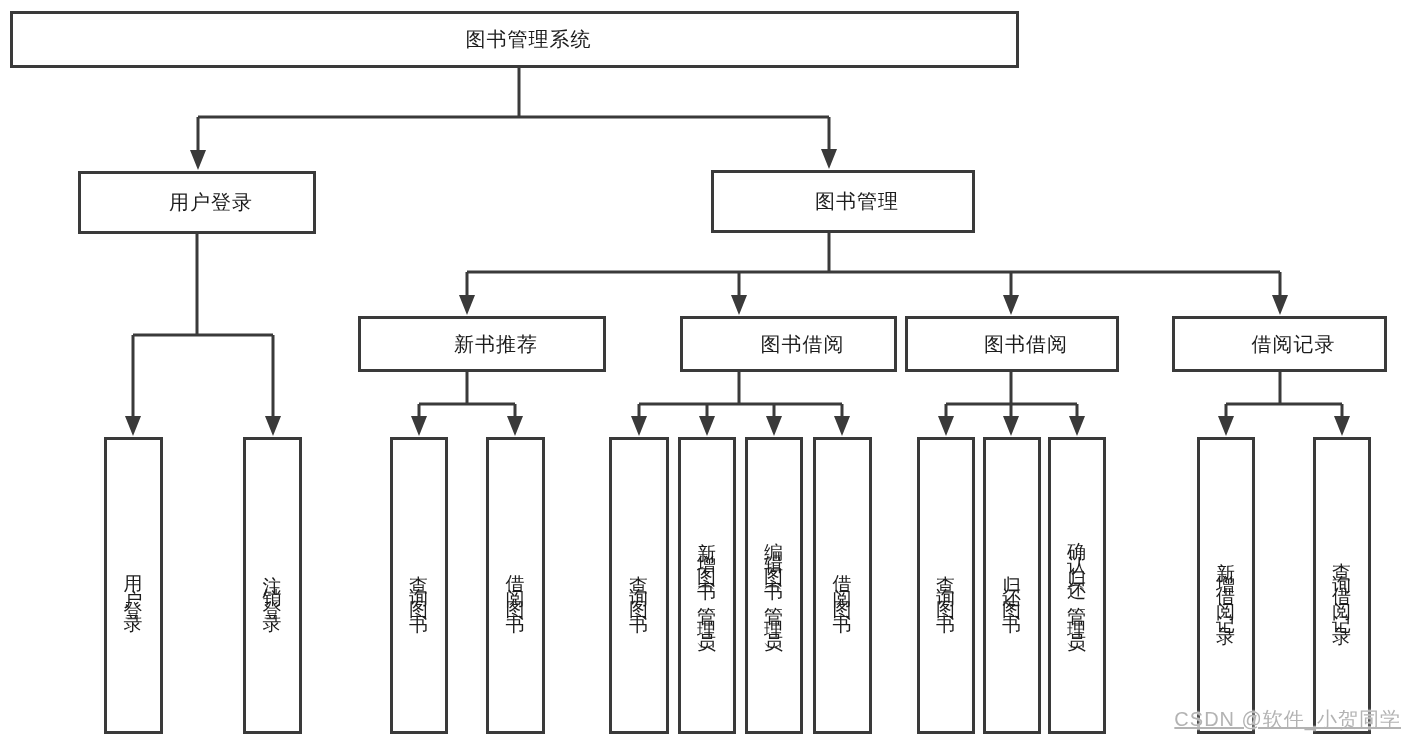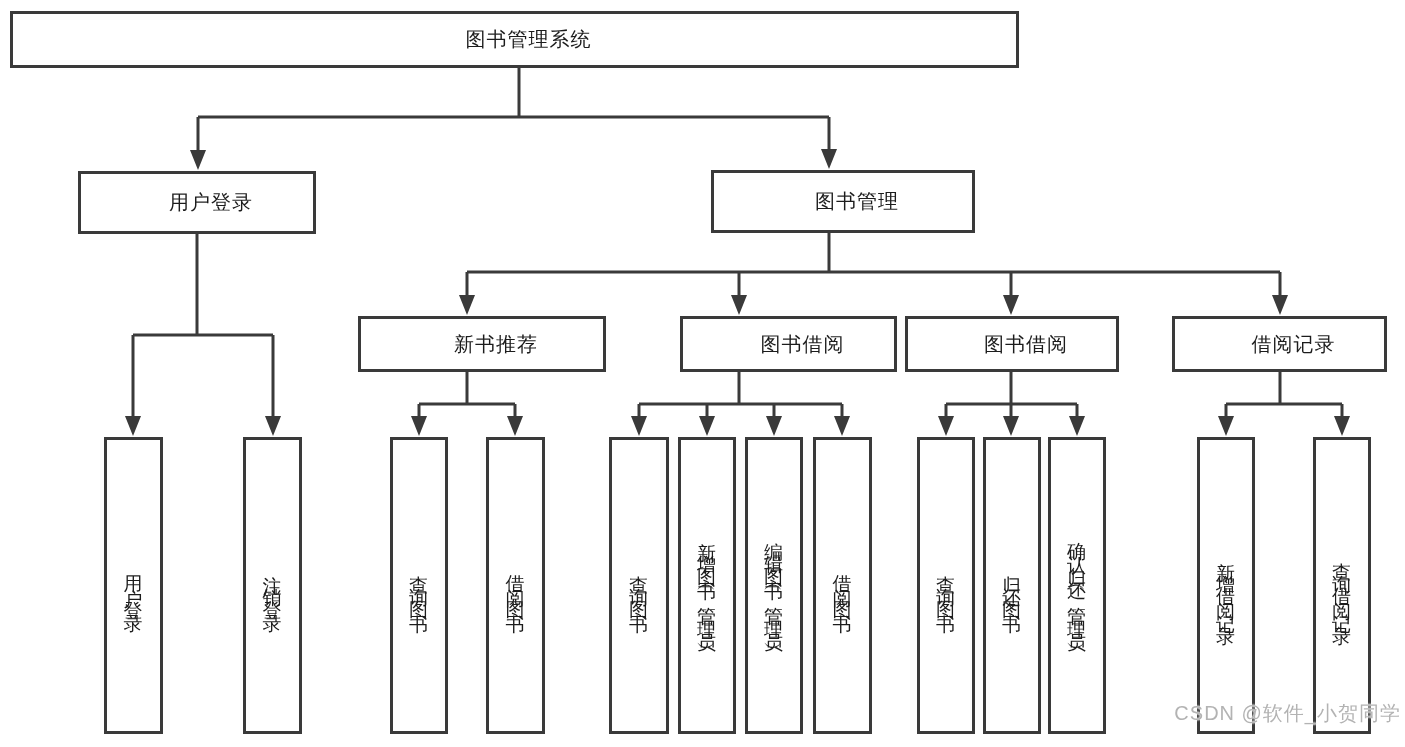--- a/index.html
+++ b/index.html
@@ -30,26 +30,27 @@
   .vbox{
     writing-mode:vertical-rl;
     text-orientation:mixed;
     font-size:19px;
     letter-spacing:13px;
     line-height:1;
     padding:8px 0;
   }
   .watermark{
     position:absolute;
-    right:4px;bottom:20px;
+    right:4px;bottom:14px;
     font-size:20px;
     color:var(--wm);
     letter-spacing:1px;
     text-shadow:0 0 2px #ffffff,0 0 2px #ffffff;
     white-space:nowrap;
+    text-decoration:underline;
   }
 </style>
 </head>
 <body>
 
 <div class="stage">
 
   <svg class="wires" viewBox="0 0 1405 747" xmlns="http://www.w3.org/2000/svg">
 
     <g>

